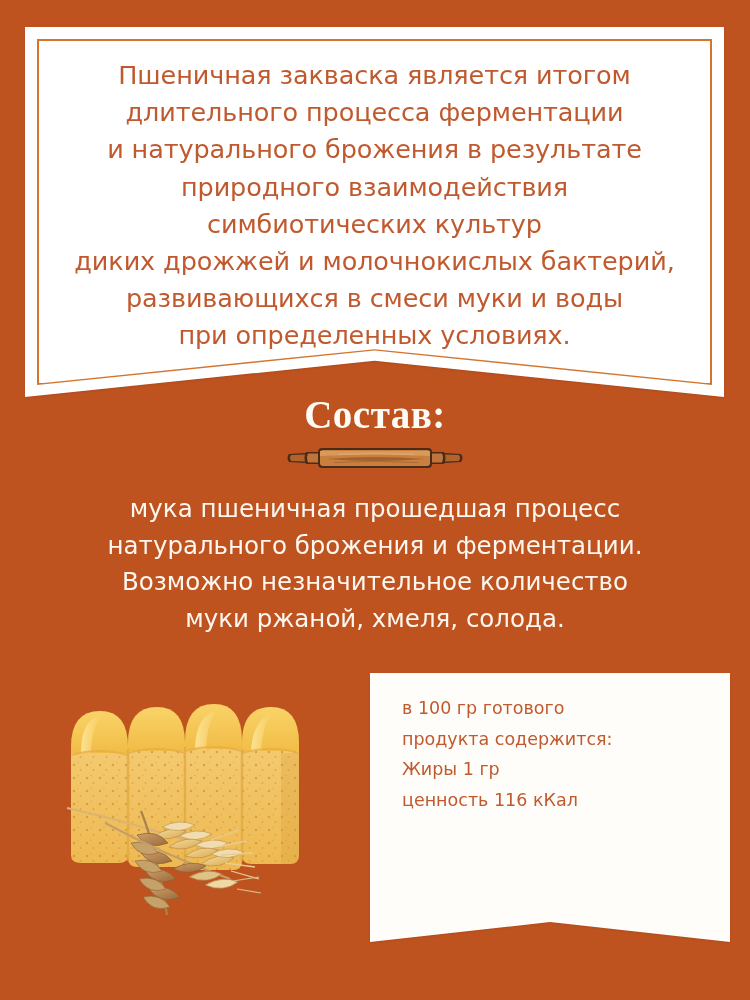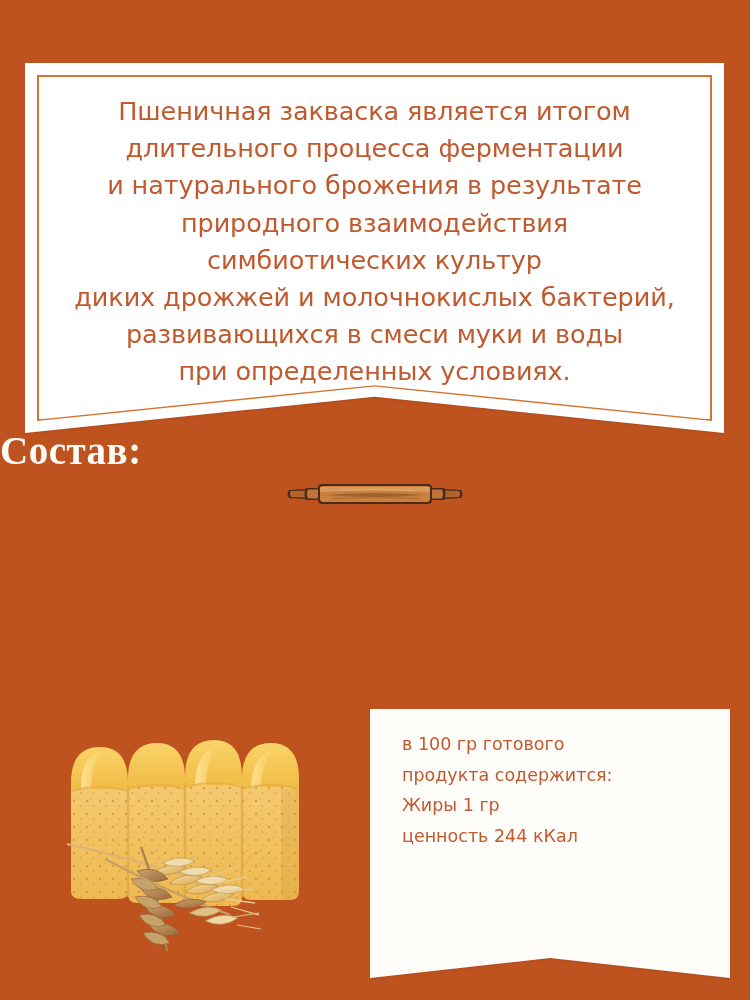--- a/index.html
+++ b/index.html
@@ -12,21 +12,20 @@
     background: #bf5320;
     font-family: "DejaVu Sans", sans-serif;
     overflow: hidden;
     position: relative;
   }
 
   .poster {
     position: absolute;
     inset: 0;
     background: #bf5320;
-    margin-top: 36px;
   }
 
   
   .banner {
     position: absolute;
     left: 25px;
     top: 27px;
     width: 699px;
     height: 370px;
     filter: drop-shadow(0 1px 1px rgba(90,35,10,0.18));
@@ -72,20 +71,21 @@
     letter-spacing: -0.1px;
     white-space: pre-line;
   }
 
   
   .sostav-title {
     position: absolute;
     left: 0;
     right: 0;
     top: 392px;
+    text-align: center;
     color: #fdfbf6;
     font-family: "Liberation Serif", "DejaVu Serif", serif;
     font-weight: bold;
     font-size: 39px;
     letter-spacing: 0.5px;
   }
 
   
   .rolling-pin {
     position: absolute;
@@ -184,20 +184,24 @@
     <path d="M156 13.5 L145 13.5 Q143.5 18 145 22.5 L156 22.5 Q158 18 156 13.5 Z" fill="#c07439"></path>
 
     <rect x="32" y="8" width="114" height="20" rx="4" fill="#4a2b19"></rect>
     <rect x="34" y="10" width="110" height="16" rx="3" fill="#c9803f"></rect>
     <path d="M34 11 L144 11 L144 16 Q89 13 34 16 Z" fill="#d79a5b"></path>
     <path d="M40 19 Q89 15 139 19 Q89 23 40 19 Z" fill="#8d5227" opacity="0.65"></path>
     <path d="M48 22.5 Q89 20 132 22.5" stroke="#8d5227" stroke-width="1" fill="none" opacity="0.5"></path>
     <path d="M52 14.5 Q89 12.6 128 14.5" stroke="#e2b07c" stroke-width="1" fill="none" opacity="0.75"></path>
   </svg>
 
+  <div class="ingredients">мука пшеничная прошедшая процесс
+натурального брожения и ферментации.
+Возможно незначительное количество
+муки ржаной, хмеля, солода.</div>
 
   <svg class="bread-art" viewBox="0 0 290 240">
     <defs>
       <linearGradient id="crustTop" x1="0" y1="0" x2="0" y2="1">
         <stop offset="0%" stop-color="#f9d368"></stop>
         <stop offset="100%" stop-color="#f0b83f"></stop>
       </linearGradient>
       <linearGradient id="crumb" x1="0" y1="0" x2="0" y2="1">
         <stop offset="0%" stop-color="#f4c96f"></stop>
         <stop offset="100%" stop-color="#eeb952"></stop>
@@ -300,17 +304,17 @@
       </g>
     </g>
   </svg>
 
   <div class="nutrition">
     <div class="nutrition-white"></div>
     <div class="nutrition-lines">
       <div>в 100 гр готового</div>
       <div>продукта содержится:</div>
       <div>Жиры 1 гр</div>
-      <div>ценность 244 кКал</div>
+      <div>ценность 116 кКал</div>
     </div>
   </div>
 
 </div>
 
 </body></html>

